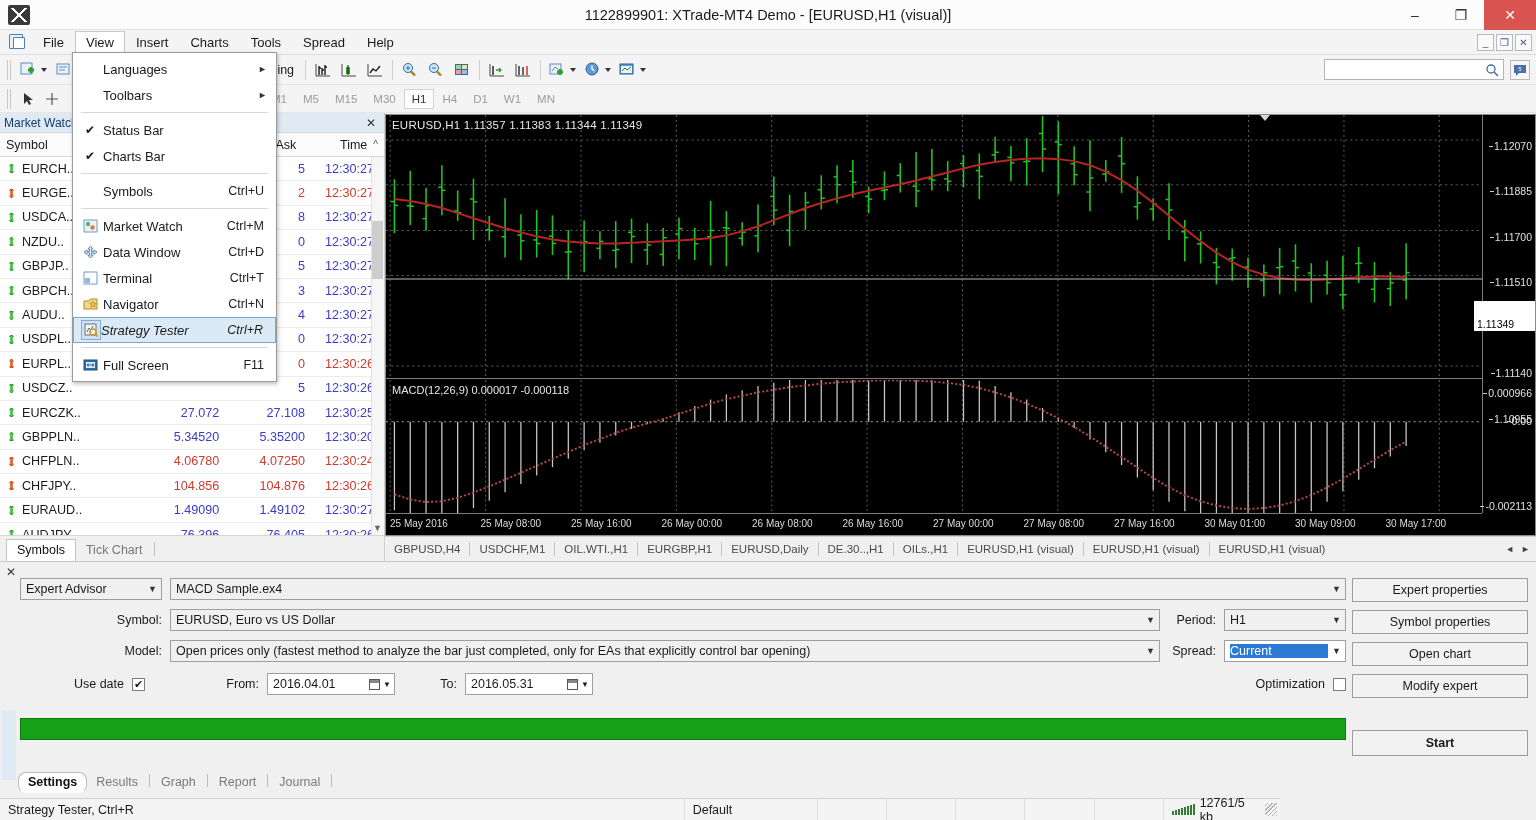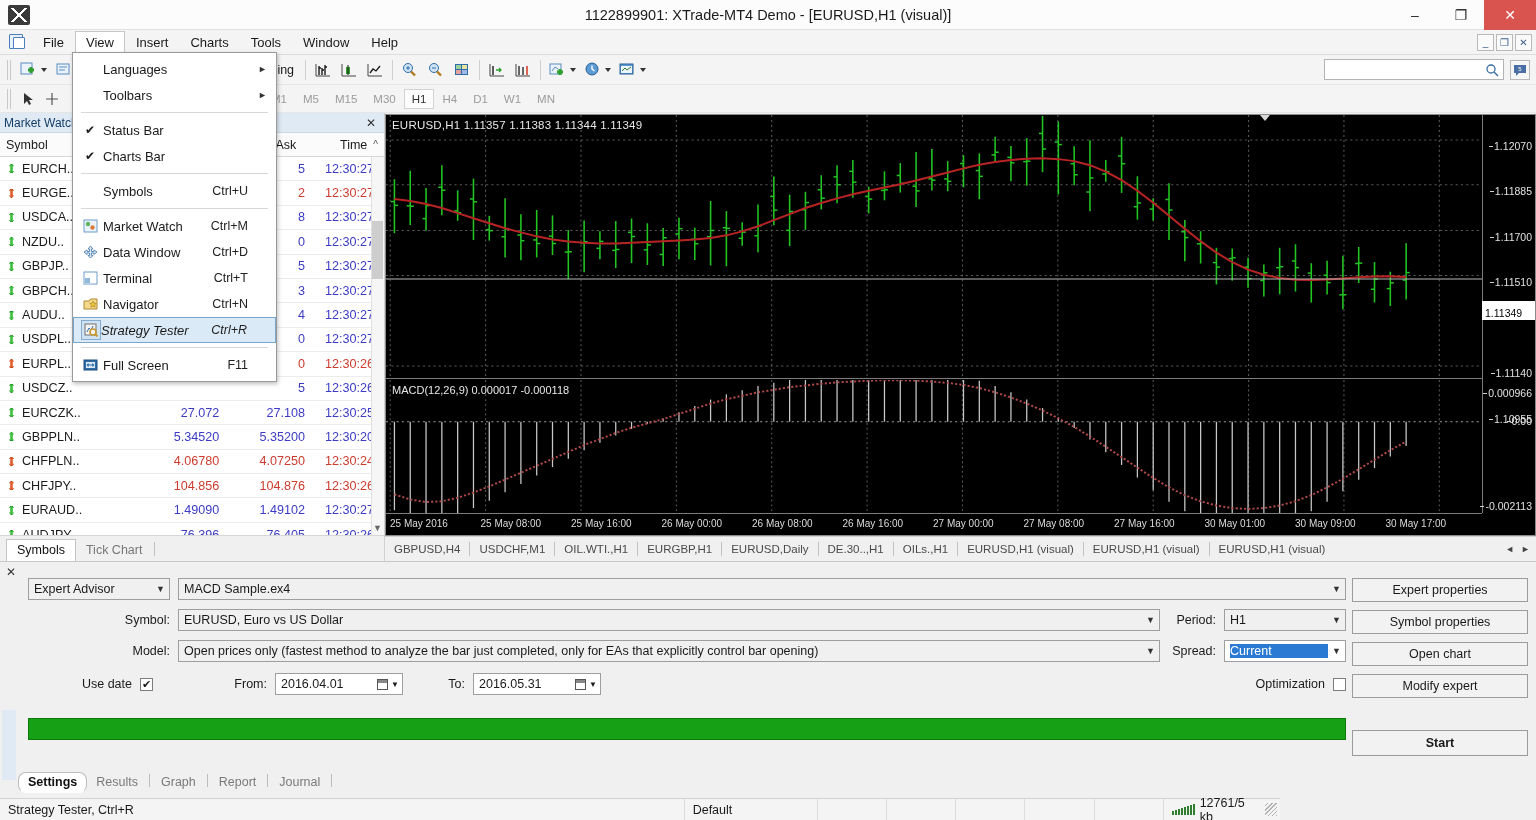--- a/index.html
+++ b/index.html
@@ -111,42 +111,42 @@
     z-index:5; letter-spacing:.2px; }
   .macd-hdr { position:absolute; left:6px; top:4px; color:#e8e8e8; font-size:11px; z-index:5; }
   .price-pane { position:absolute; left:0; right:53px; top:0; height:264px;
     border-bottom:1px solid #7c7c7c; overflow:hidden; }
   .macd-pane { position:absolute; left:0; right:53px; top:265px; bottom:22px; overflow:hidden; }
   .axis-right { position:absolute; right:0; top:0; bottom:22px; width:53px;
     border-left:1px solid #7c7c7c; }
   .axis-lbl { position:absolute; right:3px; color:#e0e0e0; font-size:10.5px; white-space:nowrap; }
   .axis-lbl:before { content:""; position:absolute; left:-5px; top:50%; width:4px; height:1px;
     background:#cfcfcf; }
-  .axis-cur { position:absolute; right:0; width:53px; background:#fff; color:#000;
-    font-size:10.5px; padding:6px 2px 1px 3px; }
+  .axis-cur { position:absolute; right:0; width:61px; background:#fff; color:#000;
+    font-size:10.5px; padding:17px 2px 1px 3px; }
   .time-axis { position:absolute; left:0; right:53px; bottom:0; height:22px;
     border-top:1px solid #7c7c7c; }
   .tlbl { position:absolute; top:4px; color:#dcdcdc; font-size:10px; white-space:nowrap; }
   .top-marker { position:absolute; top:0; width:0;height:0;
     border-left:5px solid transparent;border-right:5px solid transparent;border-top:6px solid #d8d8d8; }
 
   .chart-tabs { height:25px; background:#f0f0f0; display:flex; align-items:center;
     border-top:1px solid #d2d2d2; font-size:11.5px; color:#4a4a4a; overflow:hidden; }
   .ct { padding:4px 9px; white-space:nowrap; }
   .ct-sep { width:1px; height:14px; background:#c2c2c2; }
   .ct-nav { margin-left:auto; display:flex; gap:1px; padding-right:3px; align-items:center; }
   .ct-arrow { font-size:9px; color:#444; padding:2px 3px; }
 
   
   .tester { height:249px; background:#f0f0f0; display:flex;
     border-top:1px solid #c8c8c8; position:relative; }
   .tester-close { position:absolute; left:6px; top:3px; font-size:12px; color:#333; }
   .tester-side { position:absolute; left:2px; bottom:30px; width:14px; height:70px;
     background:#dfeaf5; }
-  .tester-body { flex:1; margin:16px 6px 0 28px; display:flex; flex-direction:column; gap:9px; }
+  .tester-body { flex:1; margin:16px 6px 0 20px; display:flex; flex-direction:column; gap:9px; }
   .trow { display:flex; align-items:center; gap:8px; }
   .lbl { font-size:12.5px; text-align:right; }
   .sel { height:22px; border:1px solid #9e9e9e; background:#f0f0f0; display:flex;
     align-items:center; padding:0 0 0 5px; font-size:12.5px; position:relative; }
   .sel .v { flex:1; overflow:hidden; white-space:nowrap; }
   .sel .dd { width:17px; height:20px; display:flex; align-items:center; justify-content:center;
     font-size:9px; color:#333; }
   .btn { height:24px; border:1px solid #9b9b9b; background:#f2f2f2; font-size:12.5px;
     display:flex; align-items:center; justify-content:center; }
   .btn.bold { font-weight:bold; }
@@ -181,21 +181,21 @@
 
   
   .popup { position:absolute; left:72px; top:52px; width:205px; background:#fff;
     border:1px solid #9a9a9a; box-shadow:1px 2px 4px rgba(0,0,0,.25); z-index:100;
     padding:3px 0; }
   .pi { height:26px; display:flex; align-items:center; font-size:13px; position:relative;
     padding-left:4px; }
   .pi .chk-mark { width:26px; text-align:center; font-size:12px; }
   .pi .pico { width:26px; display:flex; align-items:center; justify-content:center; }
   .pi .ptext { flex:1; }
-  .pi .pkey { color:#222; padding-right:28px; font-size:12.5px; }
+  .pi .pkey { color:#222; padding-right:12px; font-size:12.5px; }
   .pi .psub { position:absolute; right:9px; font-size:9px; color:#333; }
   .pi.hl { background:#dbeaf7; border:1px solid #7aa7cd;font-style:italic; }
   .pi.hl .pico { background:#cfe3f5; border:1px solid #86add0; height:20px; width:20px; margin-left:3px; }
   .psep { height:1px; background:#d8d8d8; margin:4px 8px; }
 </style>
 </head>
 <body>
 
 <div class="titlebar">
   <div class="app-icon"></div>
@@ -210,21 +210,21 @@
 <div class="menubar">
   <div class="menu-doc-icon">
     <div class="m1"></div>
       <div class="m2"></div>
   </div>
   <div class="menu-item">File</div>
   <div class="menu-item active">View</div>
   <div class="menu-item">Insert</div>
   <div class="menu-item">Charts</div>
   <div class="menu-item">Tools</div>
-  <div class="menu-item">Window</div>
+  <div class="menu-item">Spread</div>
   <div class="menu-item">Help</div>
   <div class="mdi-btns">
     <div class="mdi-btn">_</div>
     <div class="mdi-btn">❐</div>
     <div class="mdi-btn">✕</div>
   </div>
 </div>
 
 <div class="toolbar">
   <div class="tb-grip"></div>

